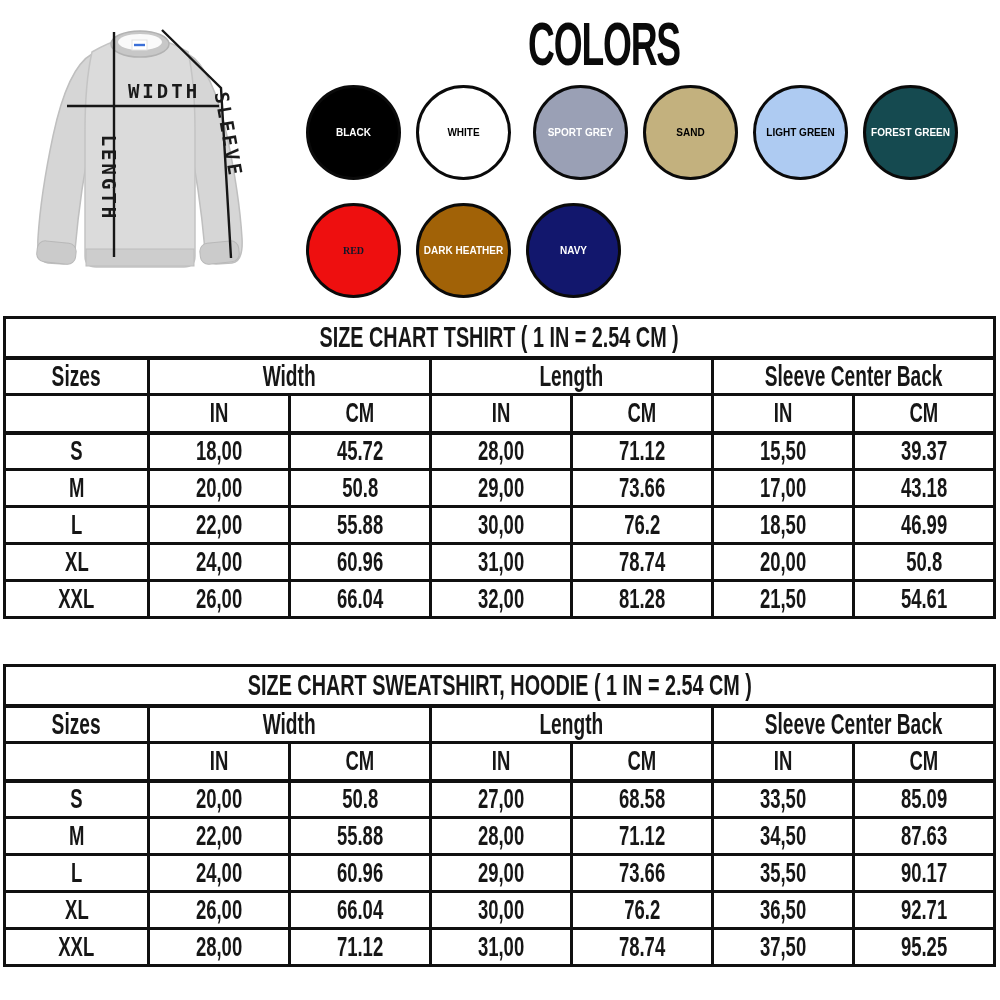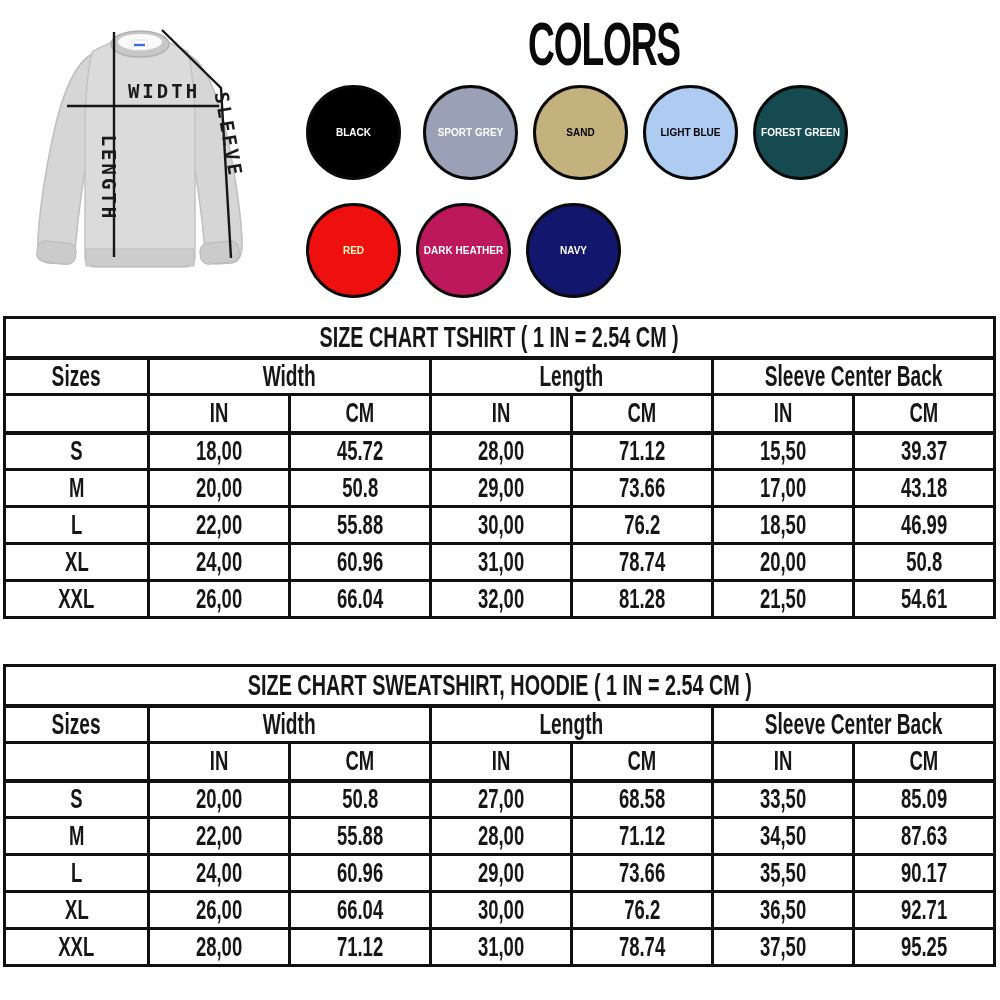--- a/index.html
+++ b/index.html
@@ -77,39 +77,42 @@
     <text class="measure-label" x="212" y="130" text-anchor="middle" transform="rotate(80 212 130)">SLEEVE</text>
   </svg>
 </div>
 
 <div id="colors-heading">COLORS</div>
 
 <div class="swatch-row" id="swatch-row-1">
   <div class="swatch" style="background-color: rgb(0, 0, 0); color: rgb(255, 255, 255);">
     <span>BLACK</span>
   </div>
+  <div class="swatch" style="background-color: rgb(255, 255, 255); color: rgb(0, 0, 0);">
+    <span>WHITE</span>
+  </div>
   <div class="swatch" style="background-color: rgb(154, 160, 181); color: rgb(255, 255, 255); margin-left: 7px;">
     <span>SPORT GREY</span>
   </div>
   <div class="swatch" style="background-color: rgb(195, 177, 126); color: rgb(0, 0, 0);">
     <span>SAND</span>
   </div>
   <div class="swatch" style="background-color: rgb(174, 203, 242); color: rgb(0, 0, 0);">
-    <span>LIGHT BLUE</span>
+    <span>LIGHT GREEN</span>
   </div>
   <div class="swatch" style="background-color: rgb(21, 74, 80); color: rgb(255, 255, 255);">
     <span>FOREST GREEN</span>
   </div>
 </div>
 
 <div class="swatch-row" id="swatch-row-2">
-  <div class="swatch" style="background-color: rgb(238, 15, 15); color: #fef9c3;">
+  <div class="swatch" style="background-color: rgb(238, 15, 15); color: #0f172a; font-family: Liberation Serif, serif;">
     <span>RED</span>
   </div>
-  <div class="swatch" style="background-color: #be185d; color: rgb(255, 255, 255);">
+  <div class="swatch" style="background-color: #a16207; color: rgb(255, 255, 255);">
     <span>DARK HEATHER</span>
   </div>
   <div class="swatch" style="background-color: rgb(18, 23, 109); color: rgb(255, 255, 255);">
     <span>NAVY</span>
   </div>
 </div>
 
 <table class="size-table" id="table-tshirt">
   <colgroup>
       <col class="c-size">

